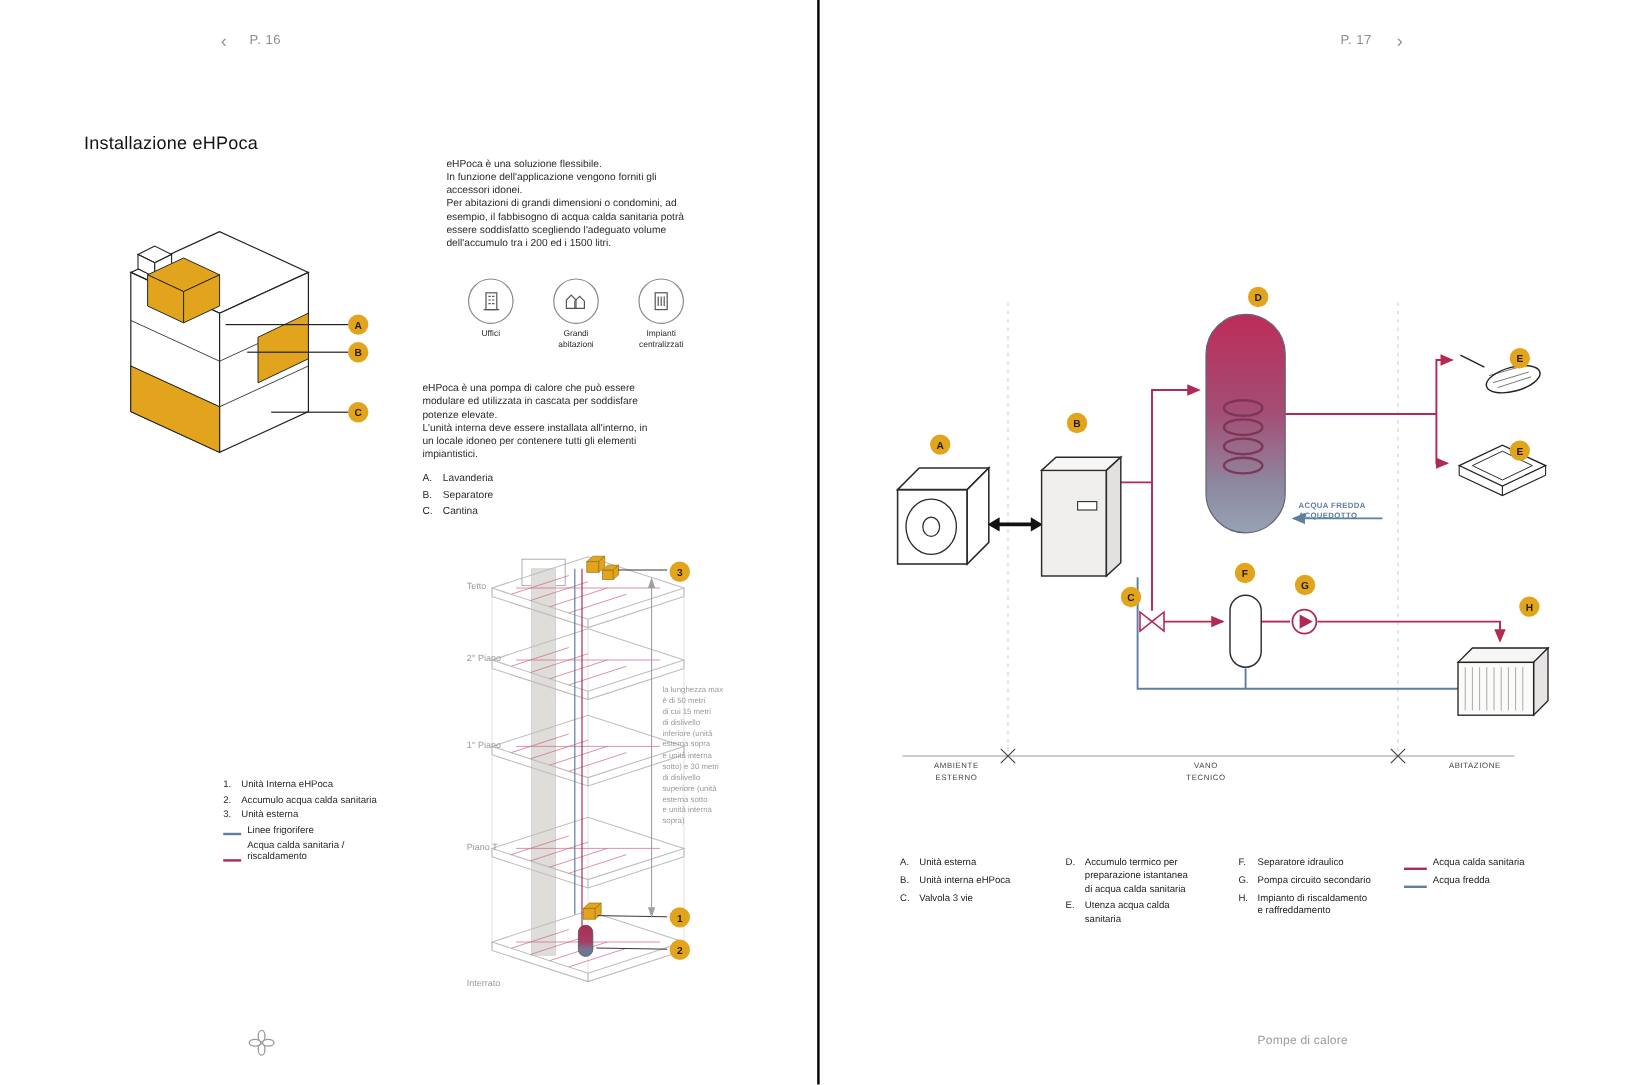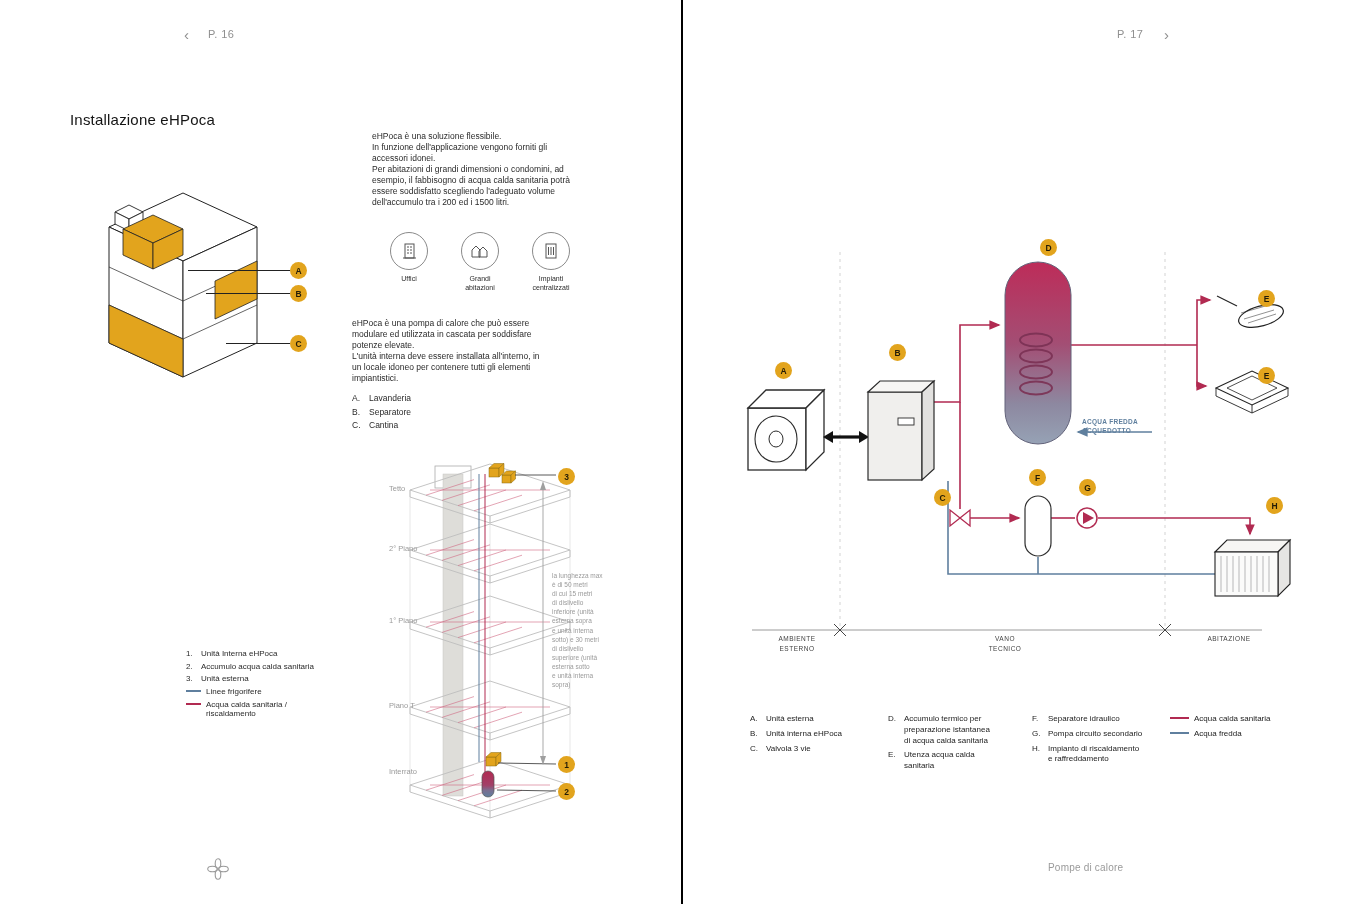--- a/index.html
+++ b/index.html
@@ -20,21 +20,21 @@
   .leader{position:absolute;height:1px;background:#222}
   .sector{position:absolute;top:232px;width:62px;text-align:center}
   .sector-circle{width:38px;height:38px;border:1px solid #8a8a8a;border-radius:50%;margin:0 auto;
                  display:flex;align-items:center;justify-content:center;background:#fff}
   .sector-label{margin-top:5px;font-size:7px;line-height:1.25;color:#2a2a2a}
   .kv-list{position:absolute;font-size:8.5px;color:#2a2a2a}
   .kv-row{display:flex;margin-bottom:3.5px}
   .kv-key{width:17px;flex:none}
   .legend{position:absolute;font-size:8px;color:#2a2a2a}
   .legend .kv-key{width:15px}
-  .lg-line{display:flex;align-items:flex-start;margin-bottom:4px}
+  .lg-line{display:flex;align-items:flex-end;margin-bottom:4px}
   .sw{display:inline-block;width:15px;height:2px;margin:3px 5px 0 0;flex:none}
   .floor-label{position:absolute;font-size:7.5px;color:#9a9a9a;width:52px;text-align:left}
   .note{position:absolute;font-size:6.5px;line-height:1.4;color:#9a9a9a;width:82px}
   .zone{position:absolute;top:634px;font-size:6.5px;letter-spacing:.5px;color:#3f3f3f;
         text-align:center;line-height:1.55}
   .cold-label{position:absolute;font-size:6.5px;font-weight:700;letter-spacing:.3px;
               color:#5f7f9e;line-height:1.45}
   .rlegend{position:absolute;top:714px;font-size:8px;line-height:1.35;color:#222}
   .rl-row{display:flex;margin-bottom:4px}
   .rl-key{width:16px;flex:none}
@@ -245,21 +245,21 @@
       <line x1="158" y1="54" x2="158" y2="332" stroke="#9f9f9f" stroke-width="0.9"></line>
       <polygon points="155,60 161,60 158,51" fill="#9f9f9f"></polygon>
       <polygon points="155,326 161,326 158,335" fill="#9f9f9f"></polygon>
     </g>
   </svg>
 
   <div class="floor-label" style="left:389px;top:484px">Tetto</div>
   <div class="floor-label" style="left:389px;top:544px">2° Piano</div>
   <div class="floor-label" style="left:389px;top:616px">1° Piano</div>
   <div class="floor-label" style="left:389px;top:701px">Piano T</div>
-  <div class="floor-label" style="left:389px;top:767px">Interrato</div>
+  <div class="floor-label" style="left:389px;top:815px">Interrato</div>
   <div class="note pl" style="left:552px;top:571px">la lunghezza max
 è di 50 metri
 di cui 15 metri
 di dislivello
 inferiore (unità
 esterna sopra
 e unità interna
 sotto) e 30 metri
 di dislivello
 superiore (unità

